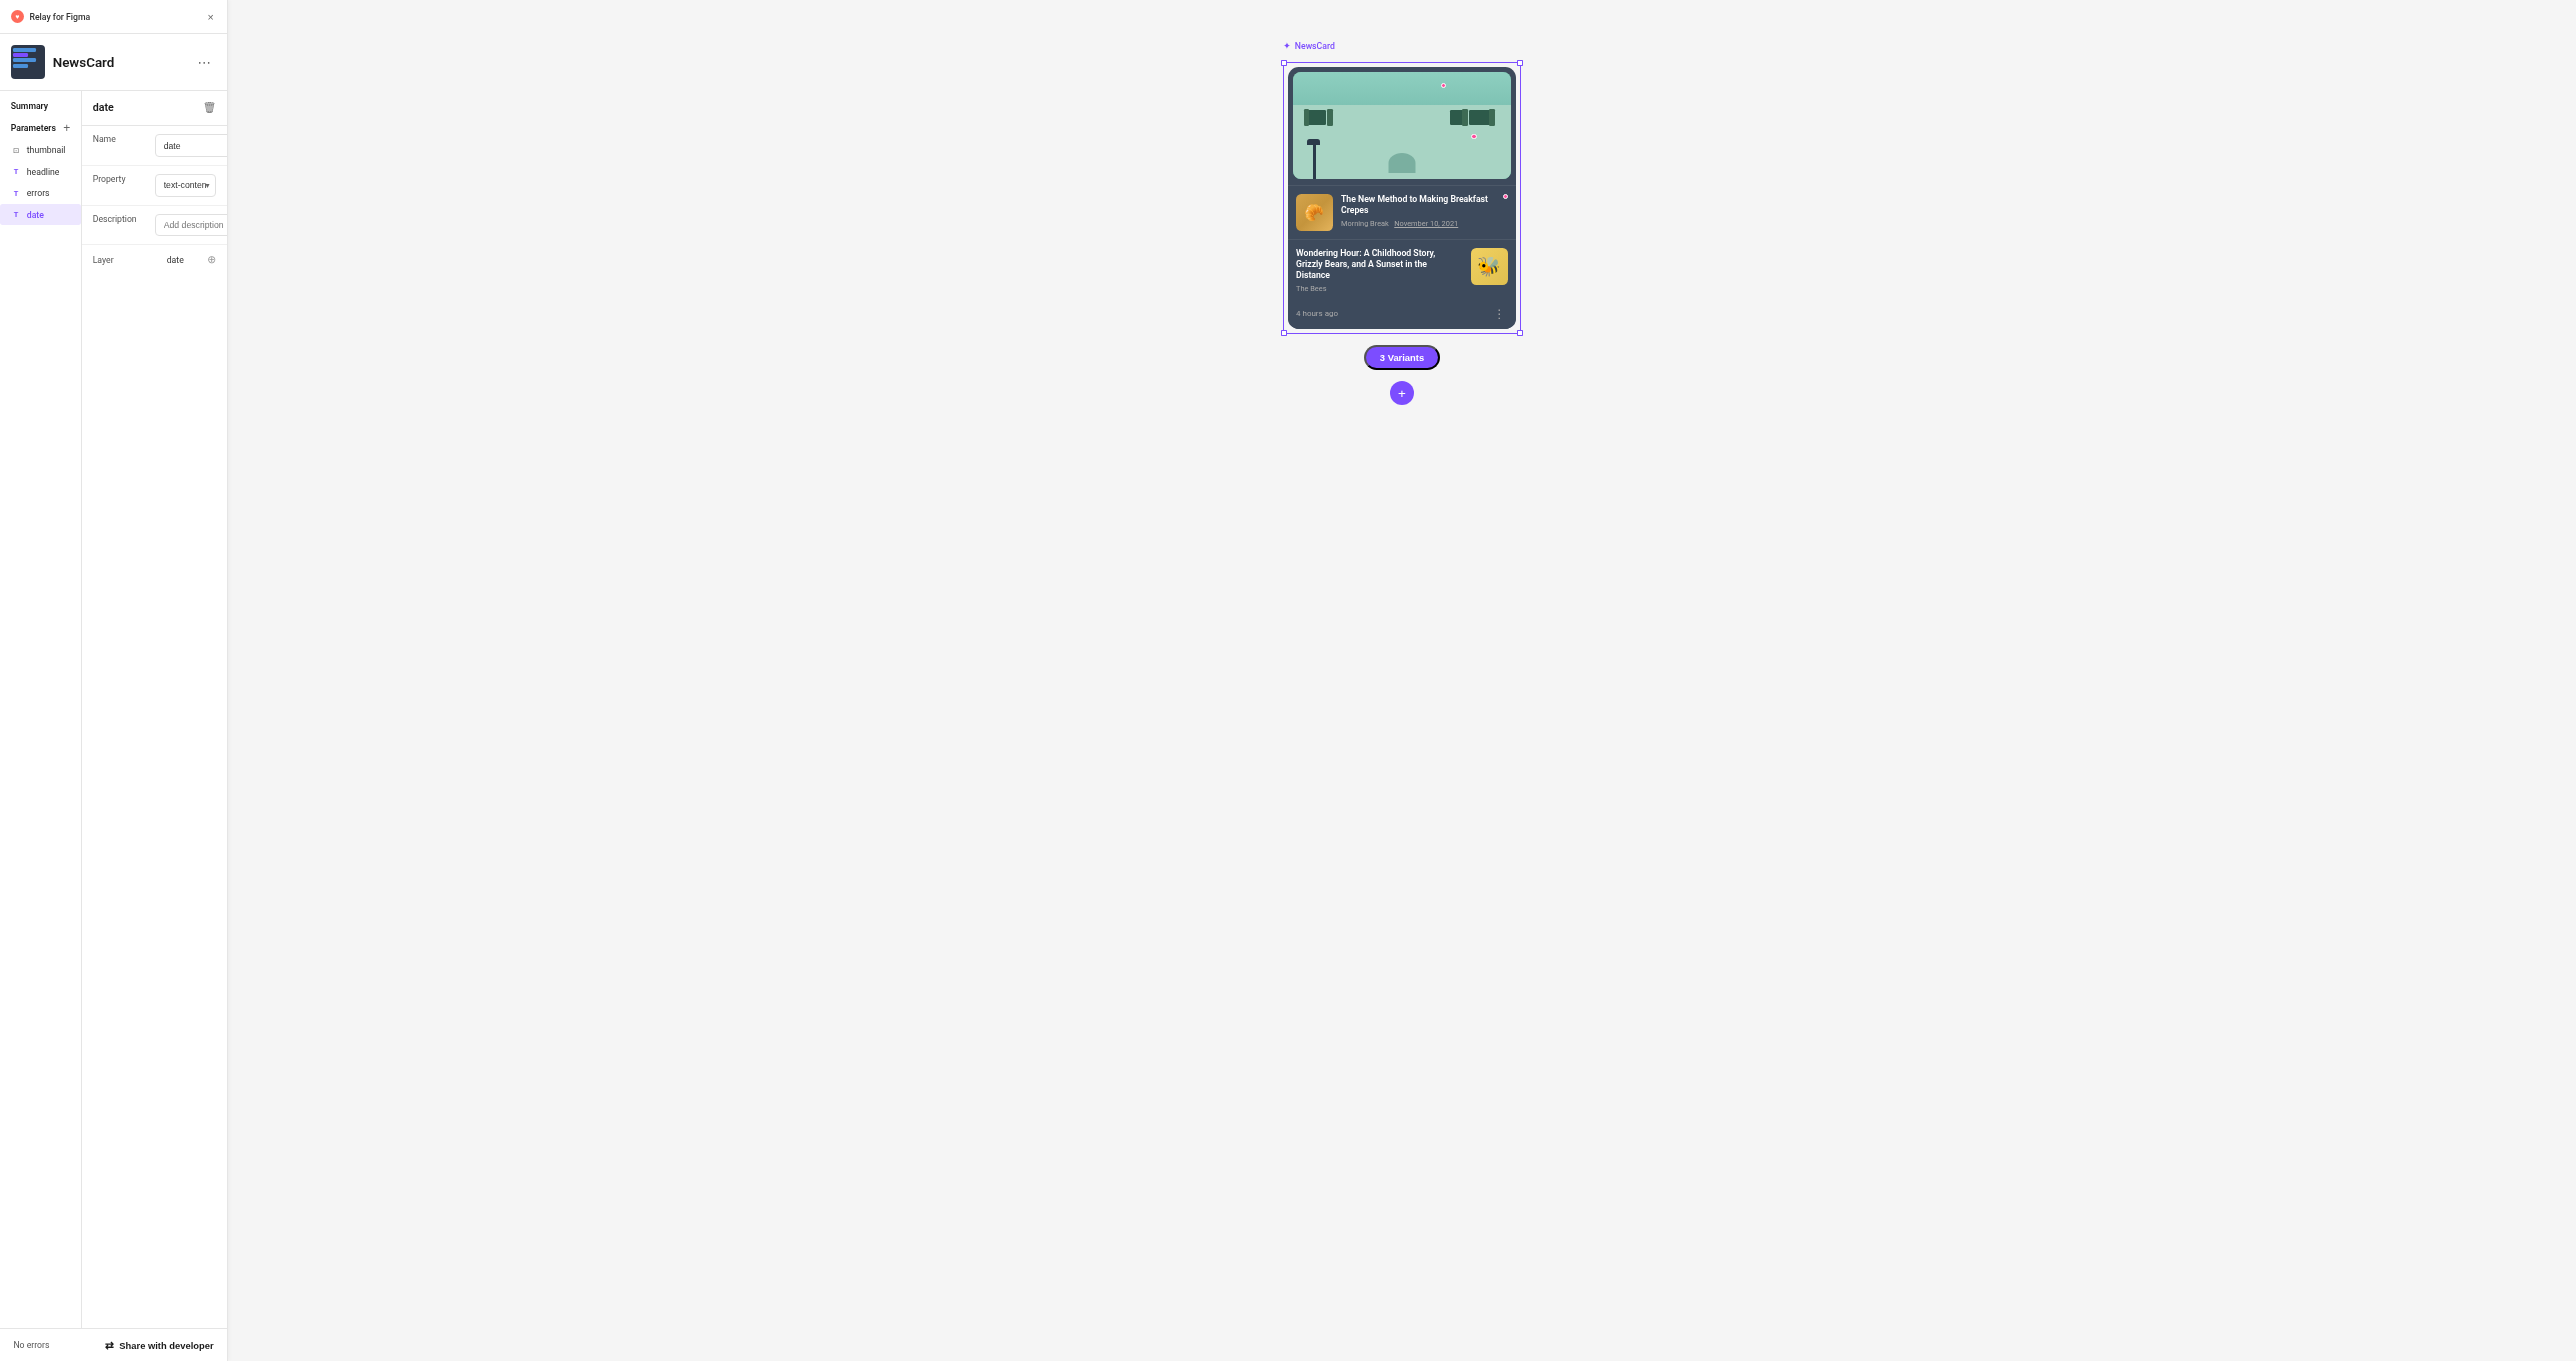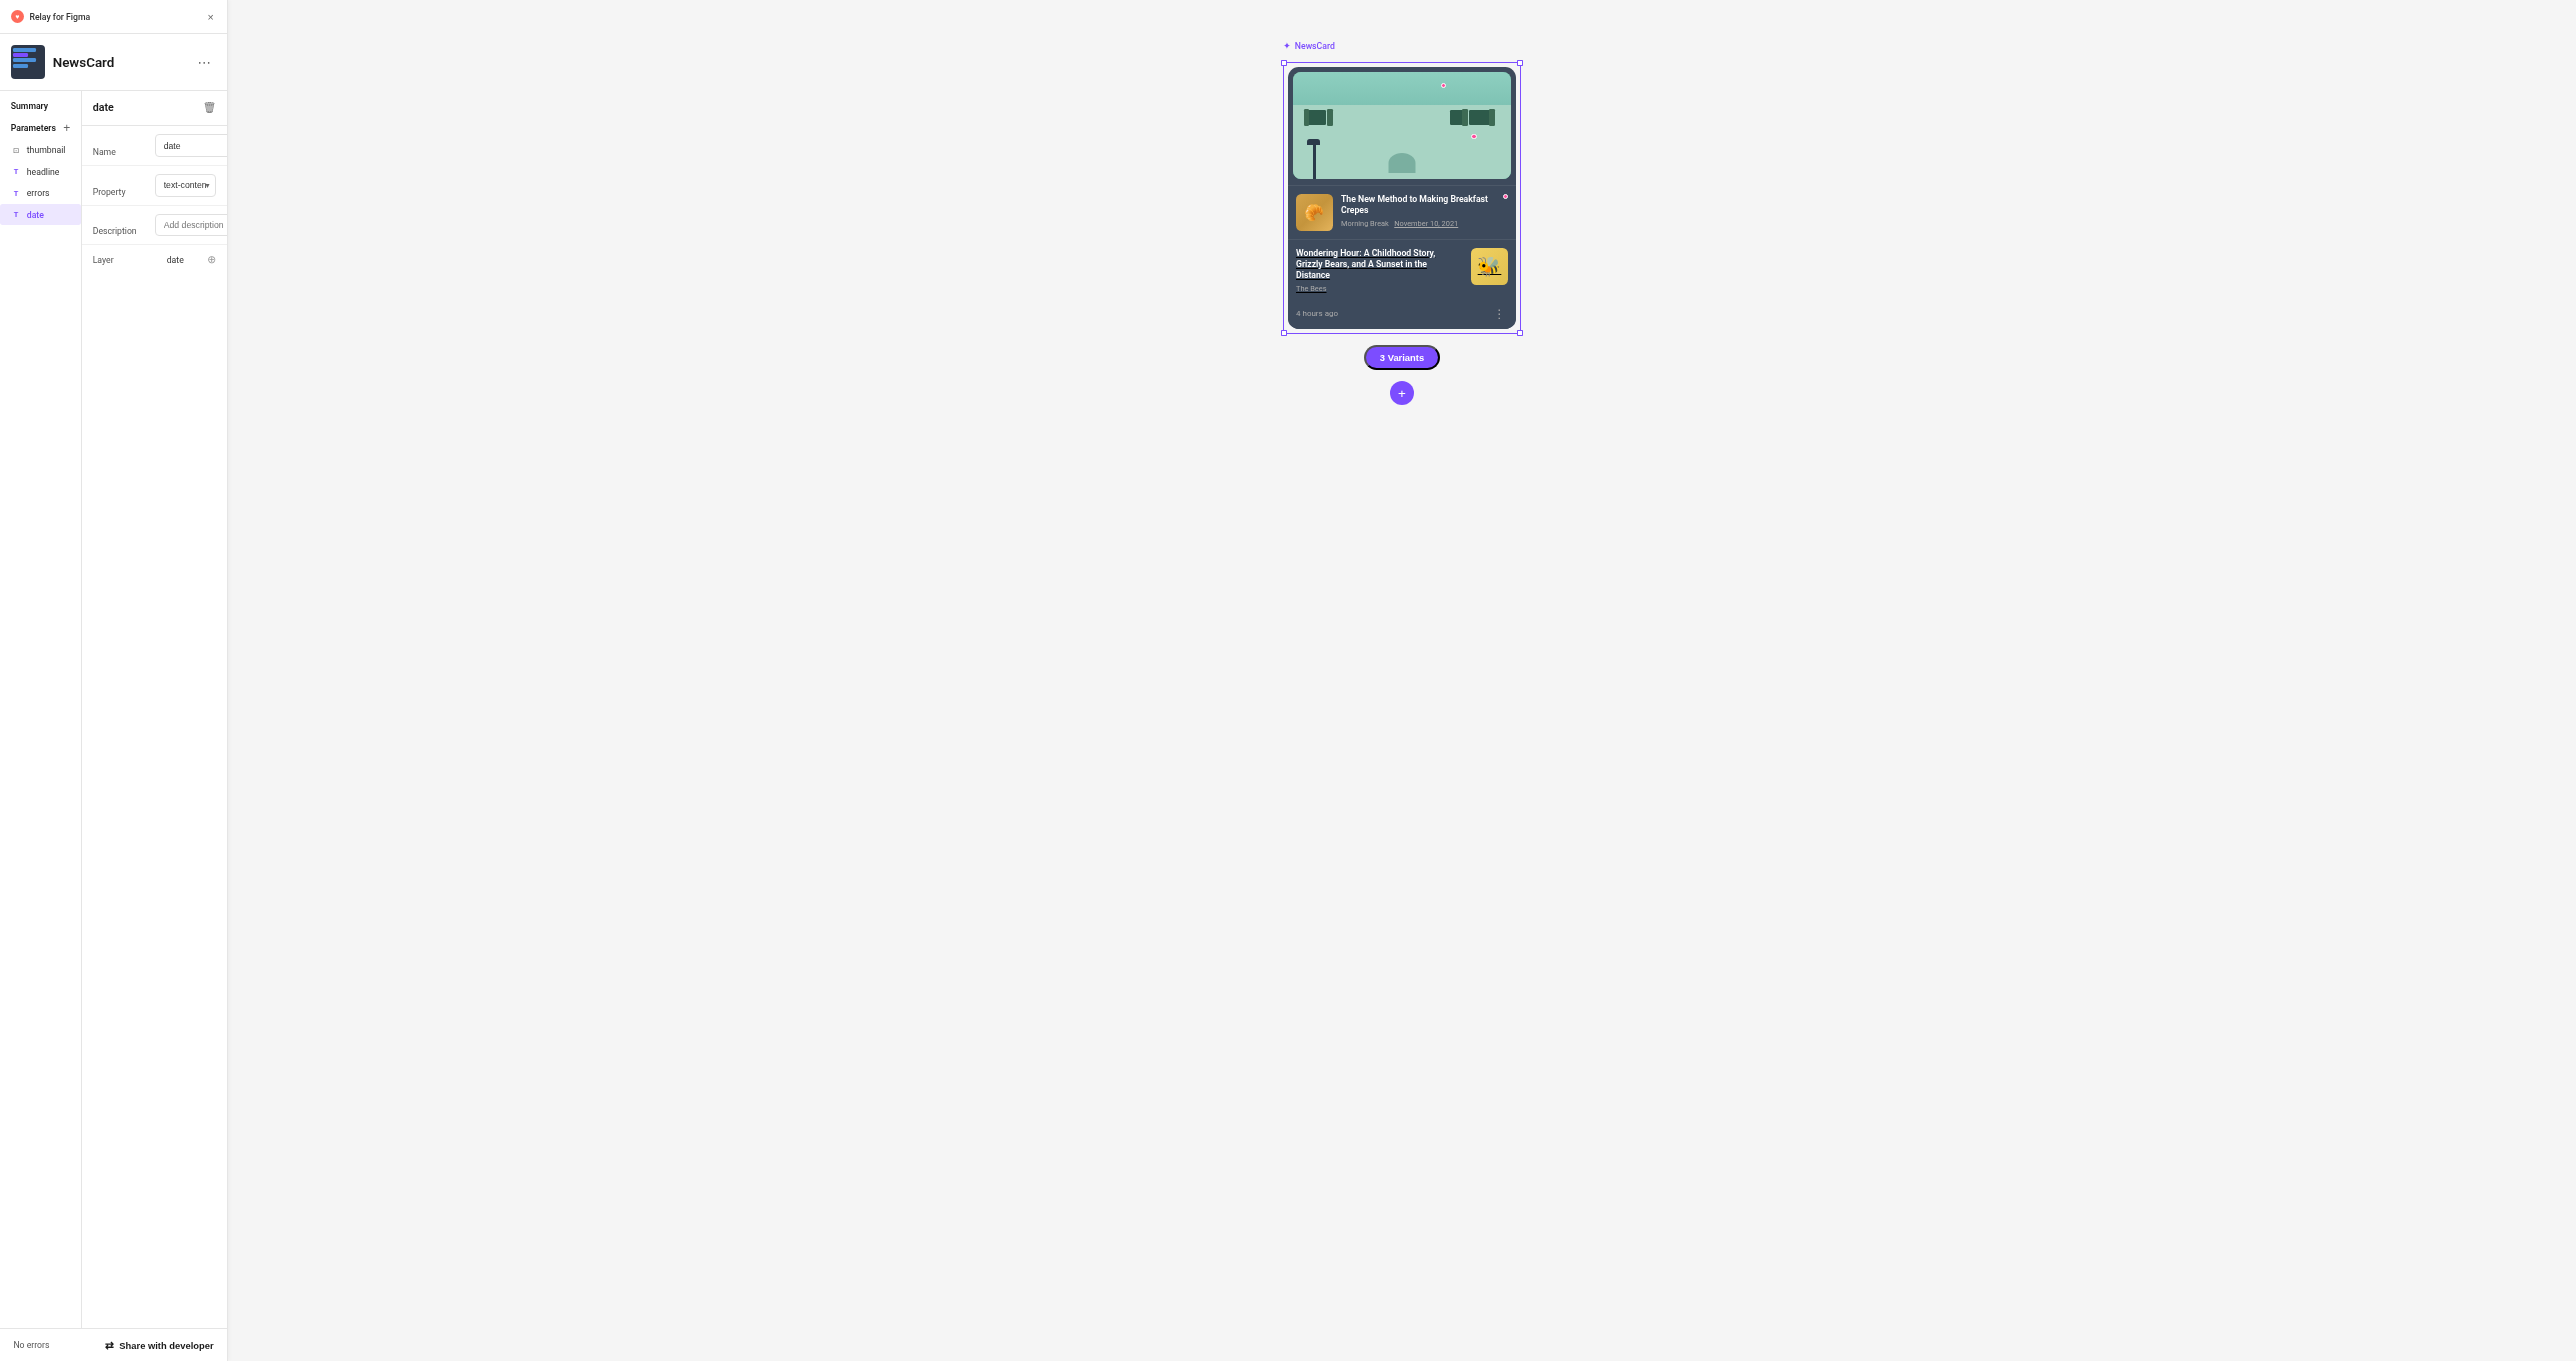--- a/index.html
+++ b/index.html
@@ -227,21 +227,21 @@
     .delete-btn {
       background: none;
       border: none;
       cursor: pointer;
       color: #666;
       font-size: 10.7px;
     }
 
     .form-row {
       display: flex;
-      align-items: flex-end;
+      align-items: flex-start;
       padding: 8px 10.7px;
       gap: 8px;
       border-bottom: 0.7px solid #f0f0f0;
     }
 
     .form-label {
       font-size: 8.7px;
       color: #555;
       min-width: 54px;
     }
@@ -599,21 +599,20 @@
     .article-item.last {
       flex-direction: column;
       align-items: flex-start;
       padding: 8px;
     }
 
     .last-article-content {
       display: flex;
       gap: 8px;
       width: 100%;
-      text-decoration: underline;
     }
 
     .last-article-text {
       flex: 1;
     }
 
     .last-article-bottom {
       display: flex;
       align-items: center;
       justify-content: space-between;

